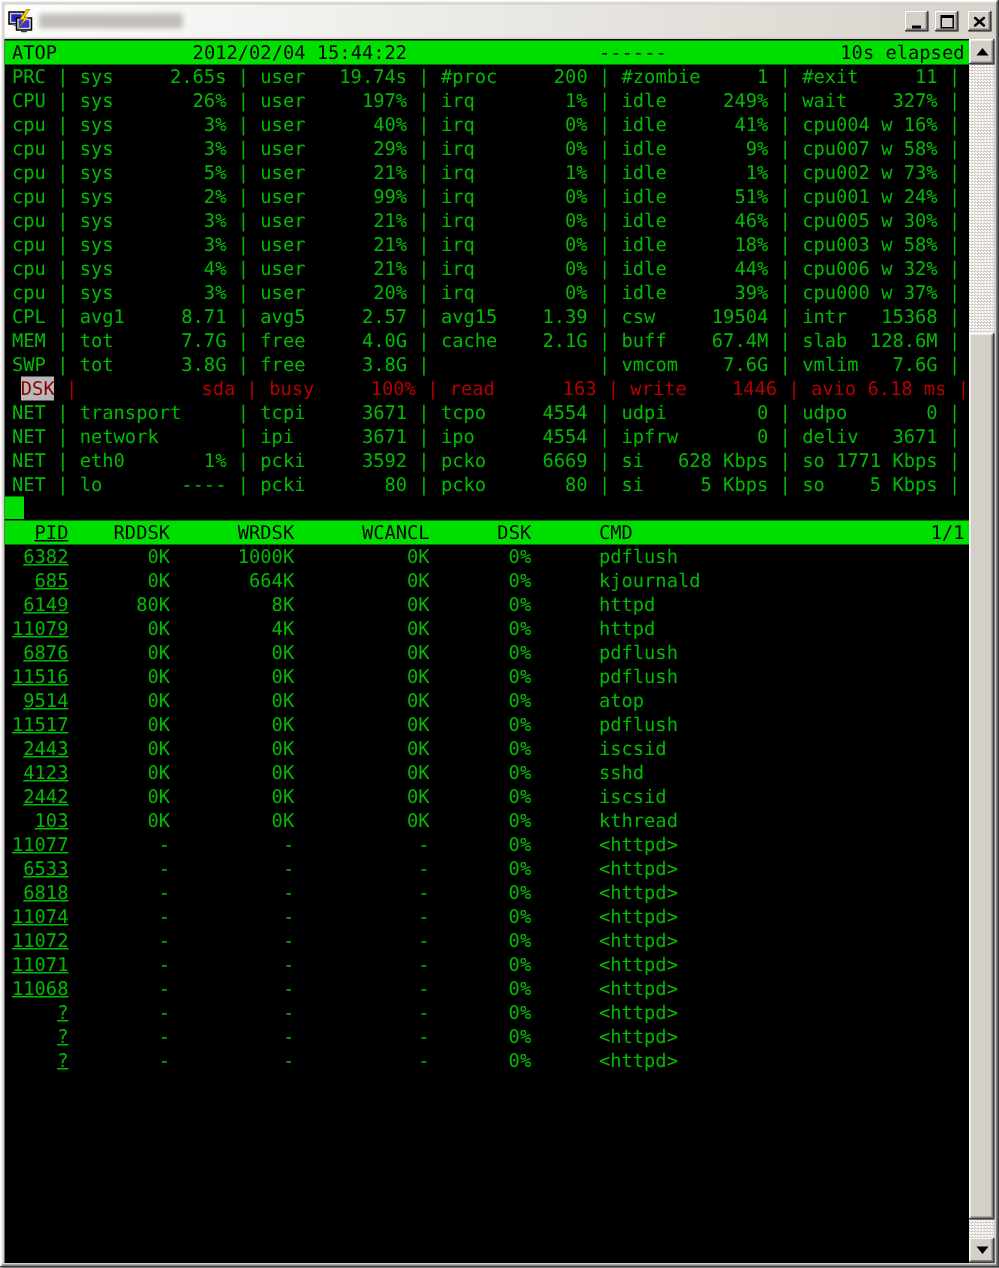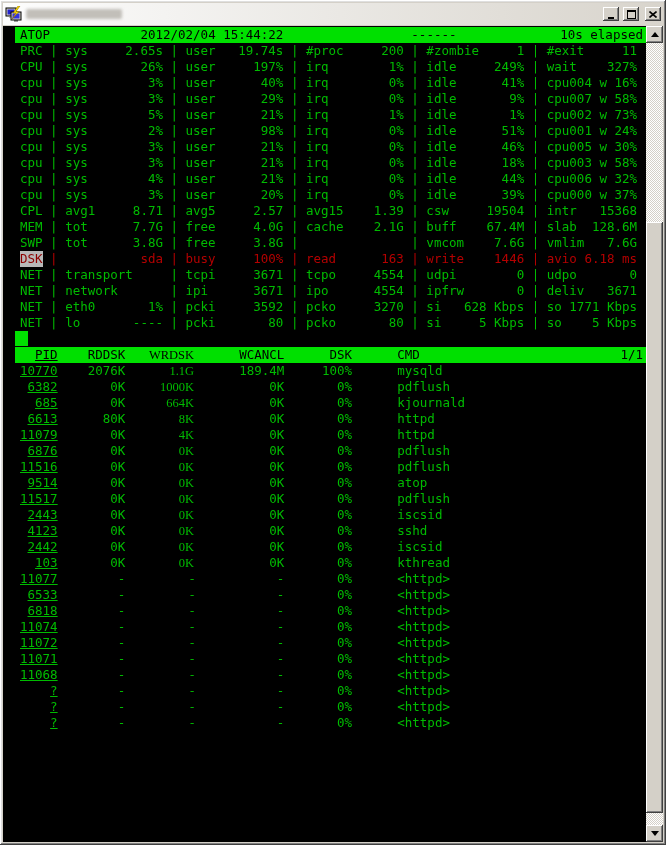--- a/index.html
+++ b/index.html
@@ -9,36 +9,36 @@
   .titlebar{height:22px;margin-bottom:1px;display:flex;align-items:center;gap:4px;padding:0 2px;
     background:linear-gradient(to right,#fdfdfd,#d8d4cc);}
   .app-icon{width:17px;height:16px;flex:0 0 auto;}
   .title-redacted{width:96px;height:10px;background:#c2bfb9;border-radius:2px;filter:blur(1.6px);}
   .tb-spacer{flex:1;}
   .tb-btn{width:16px;height:14px;background:var(--chrome,#d4d0c8);flex:0 0 auto;display:flex;align-items:center;justify-content:center;
     box-shadow:inset -1px -1px #404040, inset 1px 1px #ffffff, inset -2px -2px #808080;}
   .tb-btn.close{margin-left:2px;}
   .glyph-min{display:block;width:6px;height:2px;background:#000;margin-top:7px;}
   .glyph-max{display:block;width:7px;height:6px;border:1px solid #000;border-top-width:2px;}
-  .client{display:flex;height:816px;background:var(--bg,#000);padding-left:12px;}
+  .client{display:flex;height:816px;background:var(--bg,#000);}
   .content{position:relative;flex:1;overflow:hidden;padding:1px 0 0 5px;
     font-family:"DejaVu Sans Mono","Liberation Mono",monospace;font-size:12.5px;line-height:16px;
     color:var(--fg,#00bb00);}
   .line{height:16px;white-space:nowrap;}
   .bar{position:relative;background:var(--bar,#00e000);color:#000;margin-left:-5px;padding-left:5px;}
   .abs{position:absolute;top:0;}
   .lbl{display:inline-block;width:3ch;vertical-align:top;}
   .sep,.sep-end{white-space:pre;vertical-align:top;}
   .cell{display:inline-flex;justify-content:space-between;vertical-align:top;}
   .cw13{width:13ch;}.cw12{width:12ch;}
   .alarm{color:var(--alarm,#b40000);text-align:right;}
   .alarm .lbl{background:var(--albg,#b8b8b8);color:#8f0000;}
   .cursor{display:inline-block;width:13px;height:15px;margin-left:-5px;background:var(--bar,#00e000);}
   .c-pid,.c-rddsk,.c-wrdsk,.c-wcancl,.c-dsk{display:inline-block;text-align:right;vertical-align:top;}
-  .c-pid{width:5ch;text-decoration:underline;}.c-rddsk{width:9ch;text-align:right;}.c-wrdsk{width:11ch;font-family:Liberation Serif, serif;}.c-wcancl{width:12ch;}.c-dsk{width:9ch;}
+  .c-pid{width:5ch;text-decoration:underline;}.c-rddsk{width:9ch;text-align:right;}.c-wrdsk{width:11ch;}.c-wcancl{width:12ch;}.c-dsk{width:9ch;}
   .c-cmd{display:inline-block;margin-left:6ch;text-align:left;vertical-align:top;}
   .scrollbar{position:relative;width:17px;flex:0 0 auto;background:#e9e7e3;
     background-image:conic-gradient(#ffffff 25%,#d4d0c8 0 50%,#ffffff 0 75%,#d4d0c8 0);background-size:2px 2px;}
   .sb-btn{position:absolute;left:0;width:17px;height:17px;background:var(--chrome,#d4d0c8);
     box-shadow:inset -1px -1px #404040, inset 1px 1px #ffffff, inset -2px -2px #808080;
     display:flex;align-items:center;justify-content:center;}
   .sb-up{top:0;}
   .sb-down{bottom:0;}
   .tri-up{width:0;height:0;border:4px solid transparent;border-bottom:5px solid #000;margin-top:-4px;}
   .tri-down{width:0;height:0;border:4px solid transparent;border-top:5px solid #000;margin-bottom:-4px;}
@@ -163,21 +163,21 @@
               <span>1%</span>
             </span><span class="sep"> | </span><span class="cell cw12">
               <span>cpu002 w</span>
               <span>73%</span>
             </span><span class="sep-end"> |</span></div>
           <div class="line sys"><span class="lbl">cpu</span><span class="sep"> | </span><span class="cell cw13">
               <span>sys</span>
               <span>2%</span>
             </span><span class="sep"> | </span><span class="cell cw13">
               <span>user</span>
-              <span>98%</span>
+              <span>99%</span>
             </span><span class="sep"> | </span><span class="cell cw13">
               <span>irq</span>
               <span>0%</span>
             </span><span class="sep"> | </span><span class="cell cw13">
               <span>idle</span>
               <span>51%</span>
             </span><span class="sep"> | </span><span class="cell cw12">
               <span>cpu001 w</span>
               <span>24%</span>
             </span><span class="sep-end"> |</span></div>
@@ -342,21 +342,21 @@
               <span>3671</span>
             </span><span class="sep-end"> |</span></div>
           <div class="line sys"><span class="lbl">NET</span><span class="sep"> | </span><span class="cell cw13">
               <span>eth0</span>
               <span>1%</span>
             </span><span class="sep"> | </span><span class="cell cw13">
               <span>pcki</span>
               <span>3592</span>
             </span><span class="sep"> | </span><span class="cell cw13">
               <span>pcko</span>
-              <span>3270</span>
+              <span>6669</span>
             </span><span class="sep"> | </span><span class="cell cw13">
               <span>si</span>
               <span>628 Kbps</span>
             </span><span class="sep"> | </span><span class="cell cw12">
               <span>so</span>
               <span>1771 Kbps</span>
             </span><span class="sep-end"> |</span></div>
           <div class="line sys"><span class="lbl">NET</span><span class="sep"> | </span><span class="cell cw13">
               <span>lo</span>
               <span>----</span>
@@ -373,24 +373,23 @@
               <span>so</span>
               <span>5 Kbps</span>
             </span><span class="sep-end"> |</span></div>
         </div>
 
       <div class="line"><span class="cursor"></span></div>
 
       <div class="line bar"><span class="c-pid">PID</span><span class="c-rddsk">RDDSK</span><span class="c-wrdsk">WRDSK</span><span class="c-wcancl">WCANCL</span><span class="c-dsk">DSK</span><span class="c-cmd">CMD</span><span class="abs" style="right:3px">1/1</span></div>
 
       <div id="proc-rows">
-          <div class="line proc"><span class="c-pid">10770</span><span class="c-rddsk">2076K</span><span class="c-wrdsk">1.1G</span><span class="c-wcancl">189.4M</span><span class="c-dsk">100%</span><span class="c-cmd">mysqld</span></div>
           <div class="line proc"><span class="c-pid">6382</span><span class="c-rddsk">0K</span><span class="c-wrdsk">1000K</span><span class="c-wcancl">0K</span><span class="c-dsk">0%</span><span class="c-cmd">pdflush</span></div>
           <div class="line proc"><span class="c-pid">685</span><span class="c-rddsk">0K</span><span class="c-wrdsk">664K</span><span class="c-wcancl">0K</span><span class="c-dsk">0%</span><span class="c-cmd">kjournald</span></div>
-          <div class="line proc"><span class="c-pid">6613</span><span class="c-rddsk">80K</span><span class="c-wrdsk">8K</span><span class="c-wcancl">0K</span><span class="c-dsk">0%</span><span class="c-cmd">httpd</span></div>
+          <div class="line proc"><span class="c-pid">6149</span><span class="c-rddsk">80K</span><span class="c-wrdsk">8K</span><span class="c-wcancl">0K</span><span class="c-dsk">0%</span><span class="c-cmd">httpd</span></div>
           <div class="line proc"><span class="c-pid">11079</span><span class="c-rddsk">0K</span><span class="c-wrdsk">4K</span><span class="c-wcancl">0K</span><span class="c-dsk">0%</span><span class="c-cmd">httpd</span></div>
           <div class="line proc"><span class="c-pid">6876</span><span class="c-rddsk">0K</span><span class="c-wrdsk">0K</span><span class="c-wcancl">0K</span><span class="c-dsk">0%</span><span class="c-cmd">pdflush</span></div>
           <div class="line proc"><span class="c-pid">11516</span><span class="c-rddsk">0K</span><span class="c-wrdsk">0K</span><span class="c-wcancl">0K</span><span class="c-dsk">0%</span><span class="c-cmd">pdflush</span></div>
           <div class="line proc"><span class="c-pid">9514</span><span class="c-rddsk">0K</span><span class="c-wrdsk">0K</span><span class="c-wcancl">0K</span><span class="c-dsk">0%</span><span class="c-cmd">atop</span></div>
           <div class="line proc"><span class="c-pid">11517</span><span class="c-rddsk">0K</span><span class="c-wrdsk">0K</span><span class="c-wcancl">0K</span><span class="c-dsk">0%</span><span class="c-cmd">pdflush</span></div>
           <div class="line proc"><span class="c-pid">2443</span><span class="c-rddsk">0K</span><span class="c-wrdsk">0K</span><span class="c-wcancl">0K</span><span class="c-dsk">0%</span><span class="c-cmd">iscsid</span></div>
           <div class="line proc"><span class="c-pid">4123</span><span class="c-rddsk">0K</span><span class="c-wrdsk">0K</span><span class="c-wcancl">0K</span><span class="c-dsk">0%</span><span class="c-cmd">sshd</span></div>
           <div class="line proc"><span class="c-pid">2442</span><span class="c-rddsk">0K</span><span class="c-wrdsk">0K</span><span class="c-wcancl">0K</span><span class="c-dsk">0%</span><span class="c-cmd">iscsid</span></div>
           <div class="line proc"><span class="c-pid">103</span><span class="c-rddsk">0K</span><span class="c-wrdsk">0K</span><span class="c-wcancl">0K</span><span class="c-dsk">0%</span><span class="c-cmd">kthread</span></div>
           <div class="line proc"><span class="c-pid">11077</span><span class="c-rddsk">-</span><span class="c-wrdsk">-</span><span class="c-wcancl">-</span><span class="c-dsk">0%</span><span class="c-cmd">&lt;httpd&gt;</span></div>

